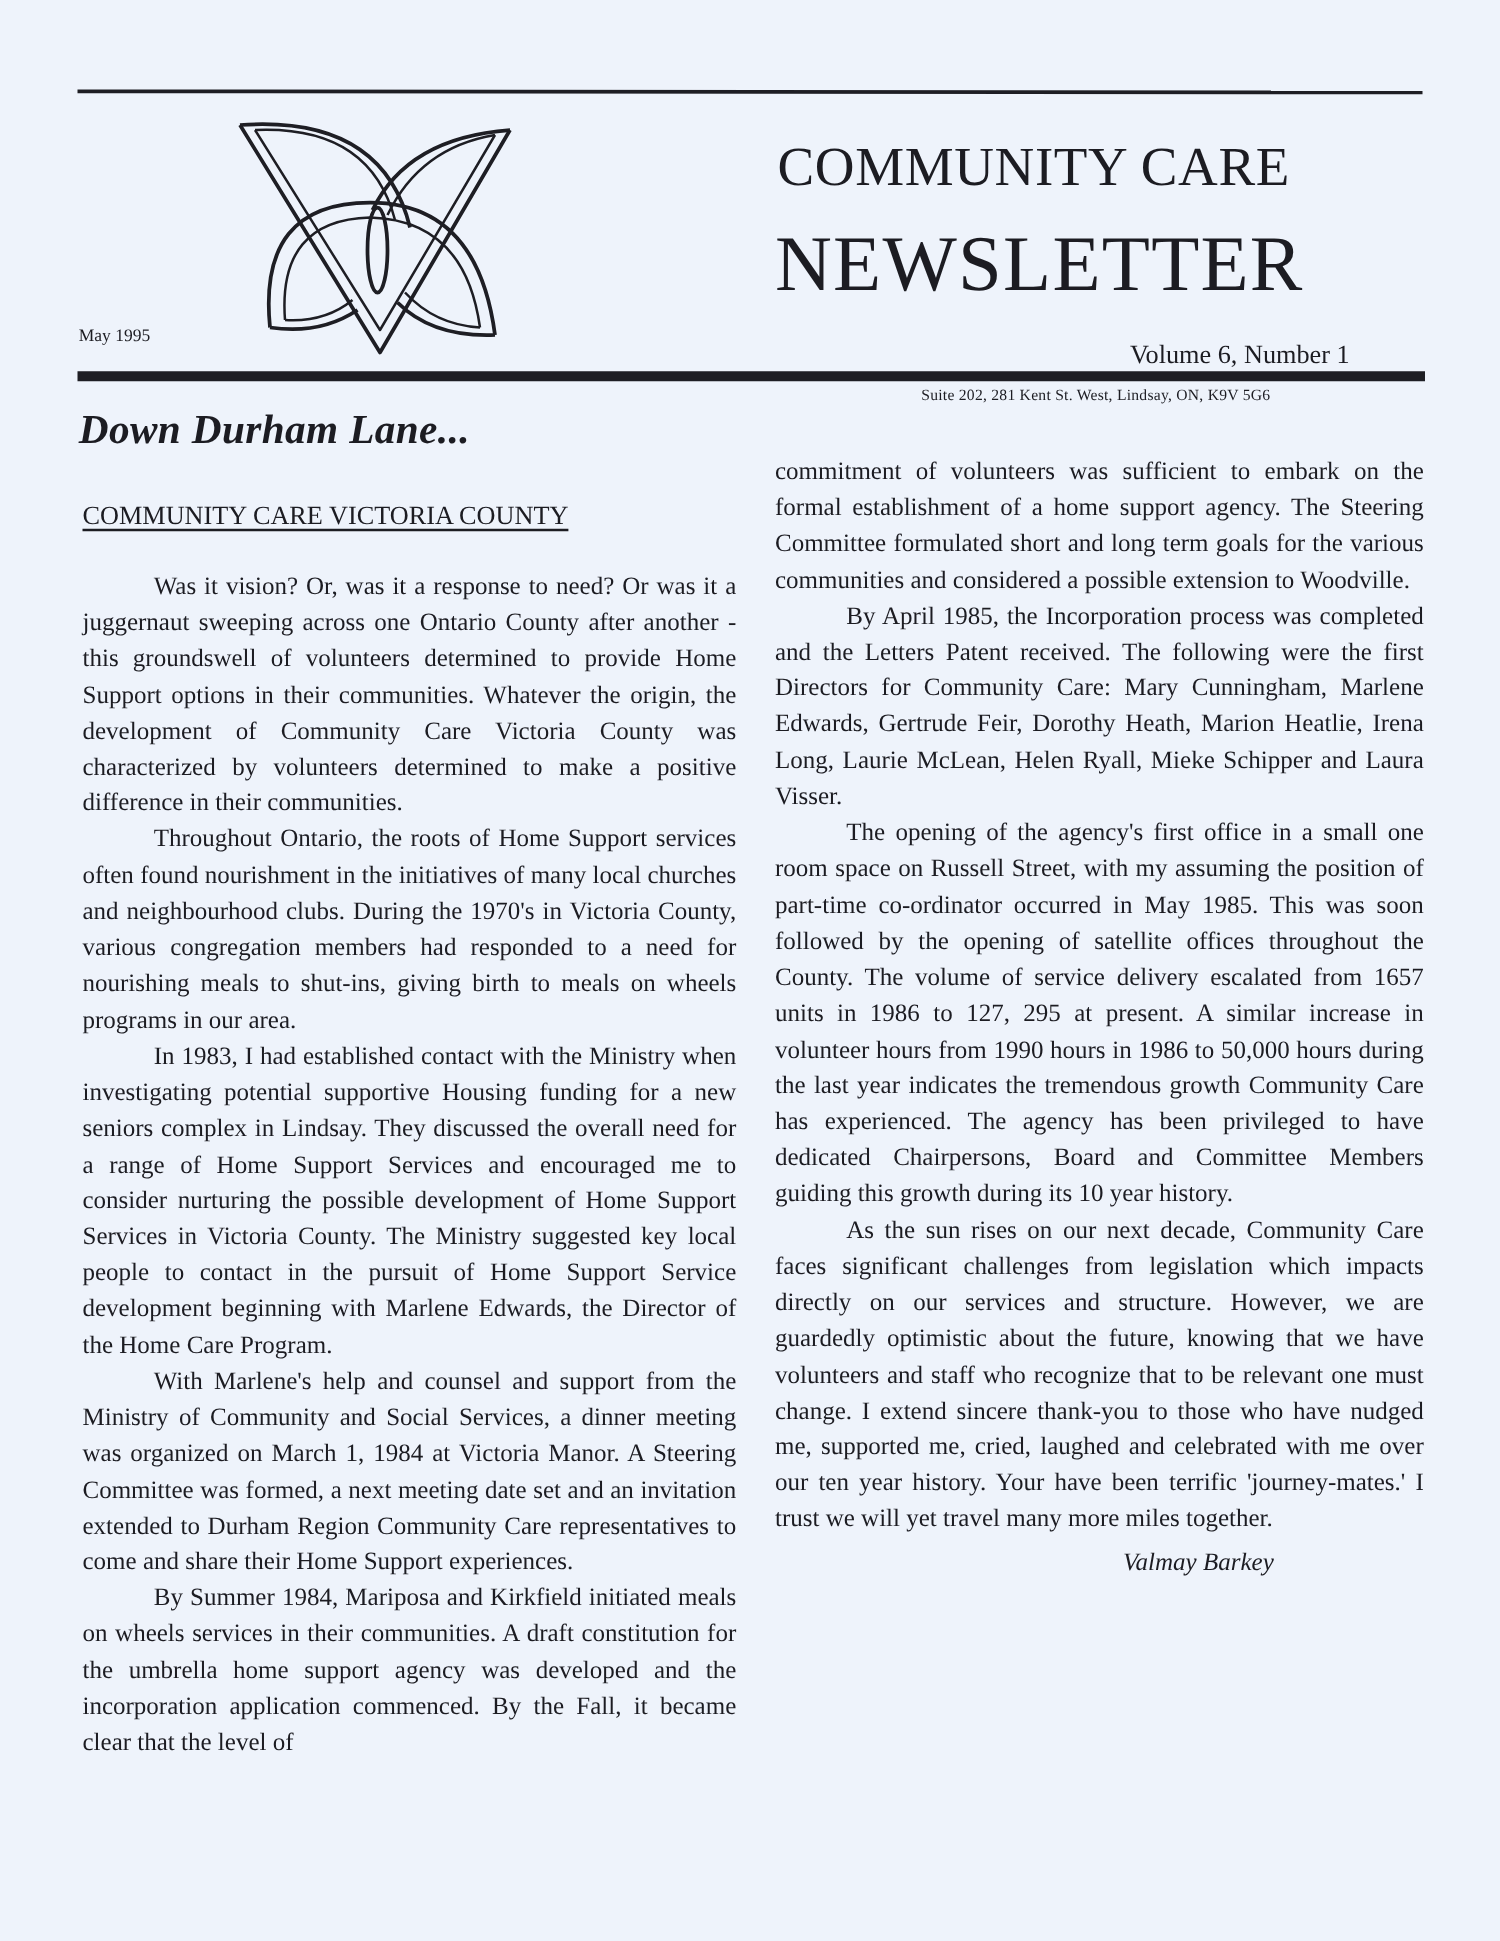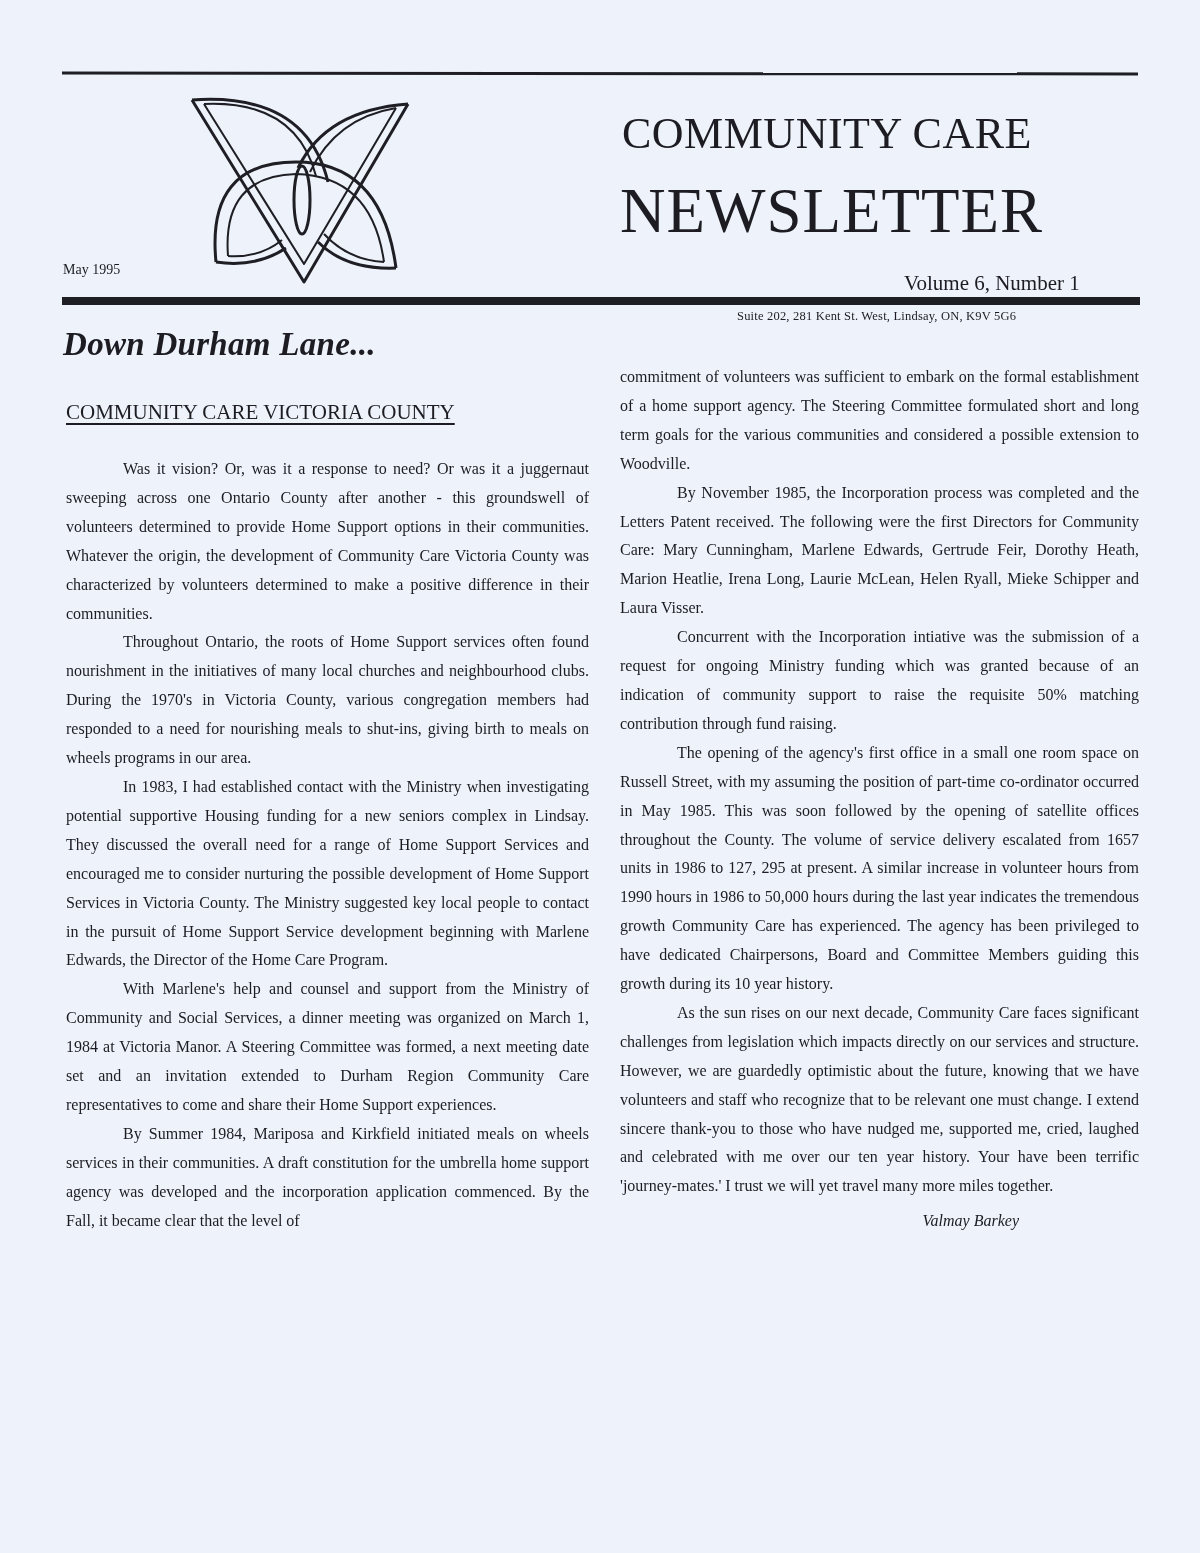--- a/index.html
+++ b/index.html
@@ -15,21 +15,21 @@
   .rule-bottom { position: absolute; left: 62px; top: 297px; width: 1078px; height: 8px; background: #1e1e24; }
   .logo { position: absolute; left: 186px; top: 92px; width: 230px; height: 200px; }
   .date { position: absolute; left: 63px; top: 262px; font-size: 14px; }
   .title1 { position: absolute; left: 622px; top: 112px; font-size: 44px; letter-spacing: 0.5px; line-height: 1; }
   .title2 { position: absolute; left: 620px; top: 170px; font-size: 63px; letter-spacing: 1px; line-height: 1; margin-top: 10px; }
   .volume { position: absolute; left: 904px; top: 271px; font-size: 21px; }
   .address { position: absolute; left: 737px; top: 309px; font-size: 12.5px; letter-spacing: 0.2px; }
   .section-title { position: absolute; left: 63px; top: 326px; font-size: 33px; font-style: italic; font-weight: bold; letter-spacing: 0.3px; }
   .article-head { position: absolute; left: 66px; top: 400px; font-size: 21px; font-weight: normal; text-decoration: underline; text-decoration-thickness: 2px; text-underline-offset: 4px; }
   .col {
-    position: absolute; font-size: 16px; line-height: 28.9px; text-align: justify;
+    position: absolute; font-size: 20px; line-height: 28.9px; text-align: justify;
     hyphens: none;
   }
   .col p { margin: 0; text-indent: 57px; }
   .col p.noindent { text-indent: 0; }
   .col-left { left: 66px; top: 455px; width: 523px; }
   .col-right { left: 620px; top: 363px; width: 519px; }
   .signature { text-align: right; font-style: italic; padding-right: 120px; margin-top: 6px; display: block; }
 </style>
 </head>
 <body>
@@ -78,20 +78,19 @@
   <div class="col col-left">
     <p>Was it vision? Or, was it a response to need? Or was it a juggernaut sweeping across one Ontario County after another - this groundswell of volunteers determined to provide Home Support options in their communities. Whatever the origin, the development of Community Care Victoria County was characterized by volunteers determined to make a positive difference in their communities.</p>
     <p>Throughout Ontario, the roots of Home Support services often found nourishment in the initiatives of many local churches and neighbourhood clubs. During the 1970's in Victoria County, various congregation members had responded to a need for nourishing meals to shut-ins, giving birth to meals on wheels programs in our area.</p>
     <p>In 1983, I had established contact with the Ministry when investigating potential supportive Housing funding for a new seniors complex in Lindsay. They discussed the overall need for a range of Home Support Services and encouraged me to consider nurturing the possible development of Home Support Services in Victoria County. The Ministry suggested key local people to contact in the pursuit of Home Support Service development beginning with Marlene Edwards, the Director of the Home Care Program.</p>
     <p>With Marlene's help and counsel and support from the Ministry of Community and Social Services, a dinner meeting was organized on March 1, 1984 at Victoria Manor. A Steering Committee was formed, a next meeting date set and an invitation extended to Durham Region Community Care representatives to come and share their Home Support experiences.</p>
     <p style="text-align-last: left;">By Summer 1984, Mariposa and Kirkfield initiated meals on wheels services in their communities. A draft constitution for the umbrella home support agency was developed and the incorporation application commenced. By the Fall, it became clear that the level of</p>
   </div>
 
   <div class="col col-right">
     <p class="noindent">commitment of volunteers was sufficient to embark on the formal establishment of a home support agency. The Steering Committee formulated short and long term goals for the various communities and considered a possible extension to Woodville.</p>
-    <p>By November 1985, the Incorporation process was completed and the Letters Patent received. The following were the first Directors for Community Care: Mary Cunningham, Marlene Edwards, Gertrude Feir, Dorothy Heath, Marion Heatlie, Irena Long, Laurie McLean, Helen Ryall, Mieke Schipper and Laura Visser.</p>
-    <p>Concurrent with the Incorporation intiative was the submission of a request for ongoing Ministry funding which was granted because of an indication of community support to raise the requisite 50% matching contribution through fund raising.</p>
+    <p>By April 1985, the Incorporation process was completed and the Letters Patent received. The following were the first Directors for Community Care: Mary Cunningham, Marlene Edwards, Gertrude Feir, Dorothy Heath, Marion Heatlie, Irena Long, Laurie McLean, Helen Ryall, Mieke Schipper and Laura Visser.</p>
     <p>The opening of the agency's first office in a small one room space on Russell Street, with my assuming the position of part-time co-ordinator occurred in May 1985. This was soon followed by the opening of satellite offices throughout the County. The volume of service delivery escalated from 1657 units in 1986 to 127, 295 at present. A similar increase in volunteer hours from 1990 hours in 1986 to 50,000 hours during the last year indicates the tremendous growth Community Care has experienced. The agency has been privileged to have dedicated Chairpersons, Board and Committee Members guiding this growth during its 10 year history.</p>
     <p>As the sun rises on our next decade, Community Care faces significant challenges from legislation which impacts directly on our services and structure. However, we are guardedly optimistic about the future, knowing that we have volunteers and staff who recognize that to be relevant one must change. I extend sincere thank-you to those who have nudged me, supported me, cried, laughed and celebrated with me over our ten year history. Your have been terrific 'journey-mates.' I trust we will yet travel many more miles together.</p>
     <span class="signature">Valmay Barkey</span>
   </div>
 
 </div>
 
 </body></html>

